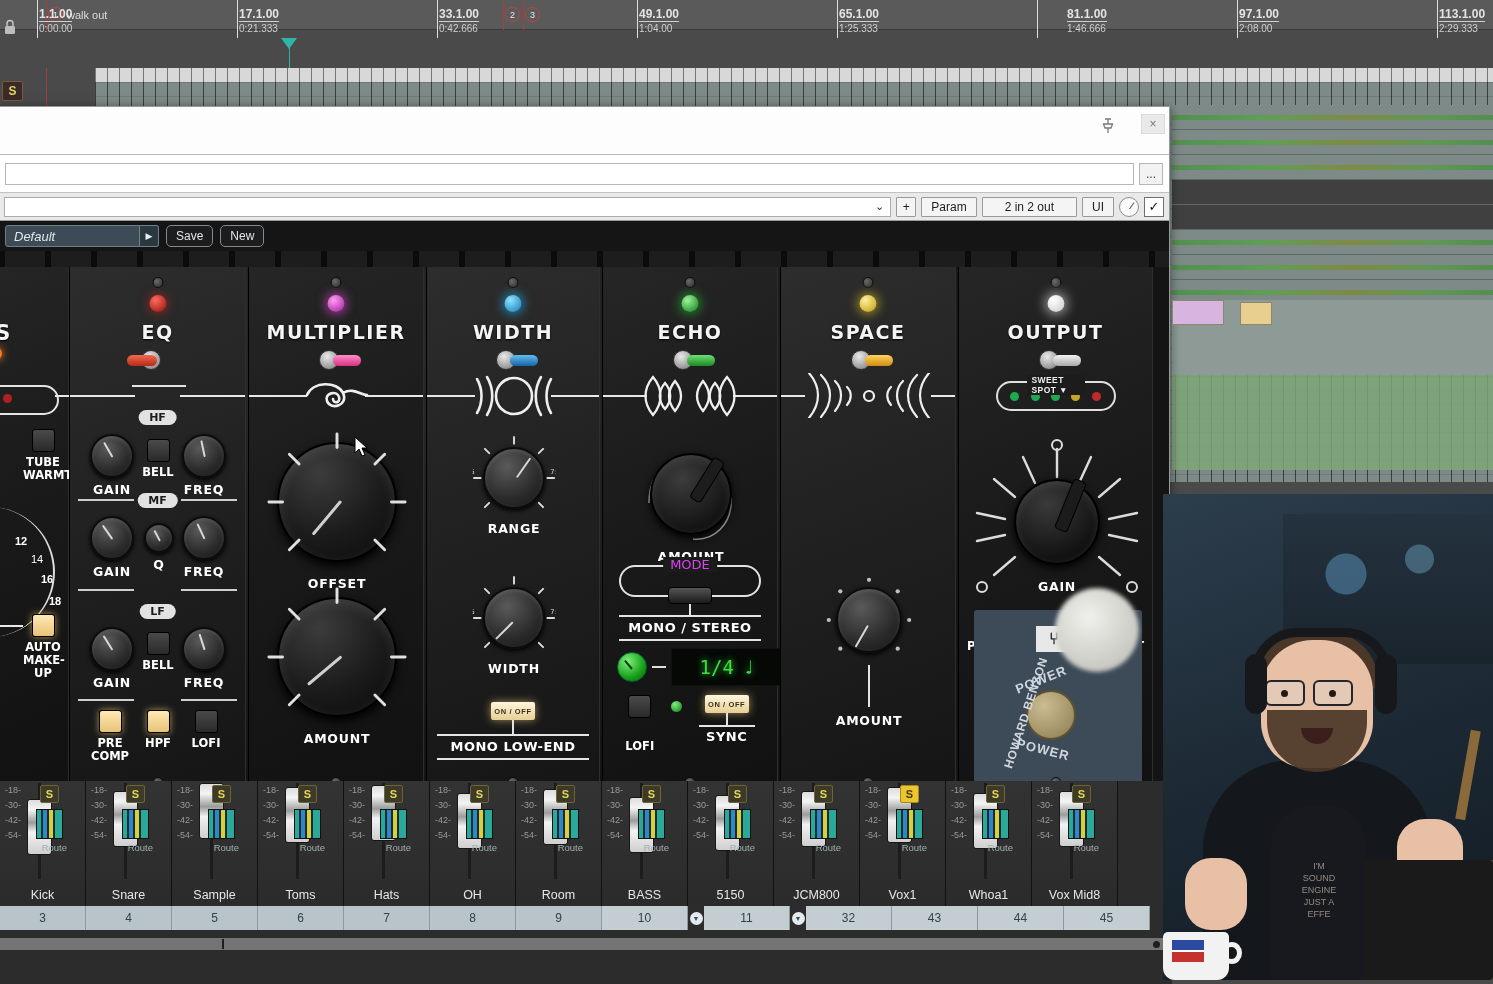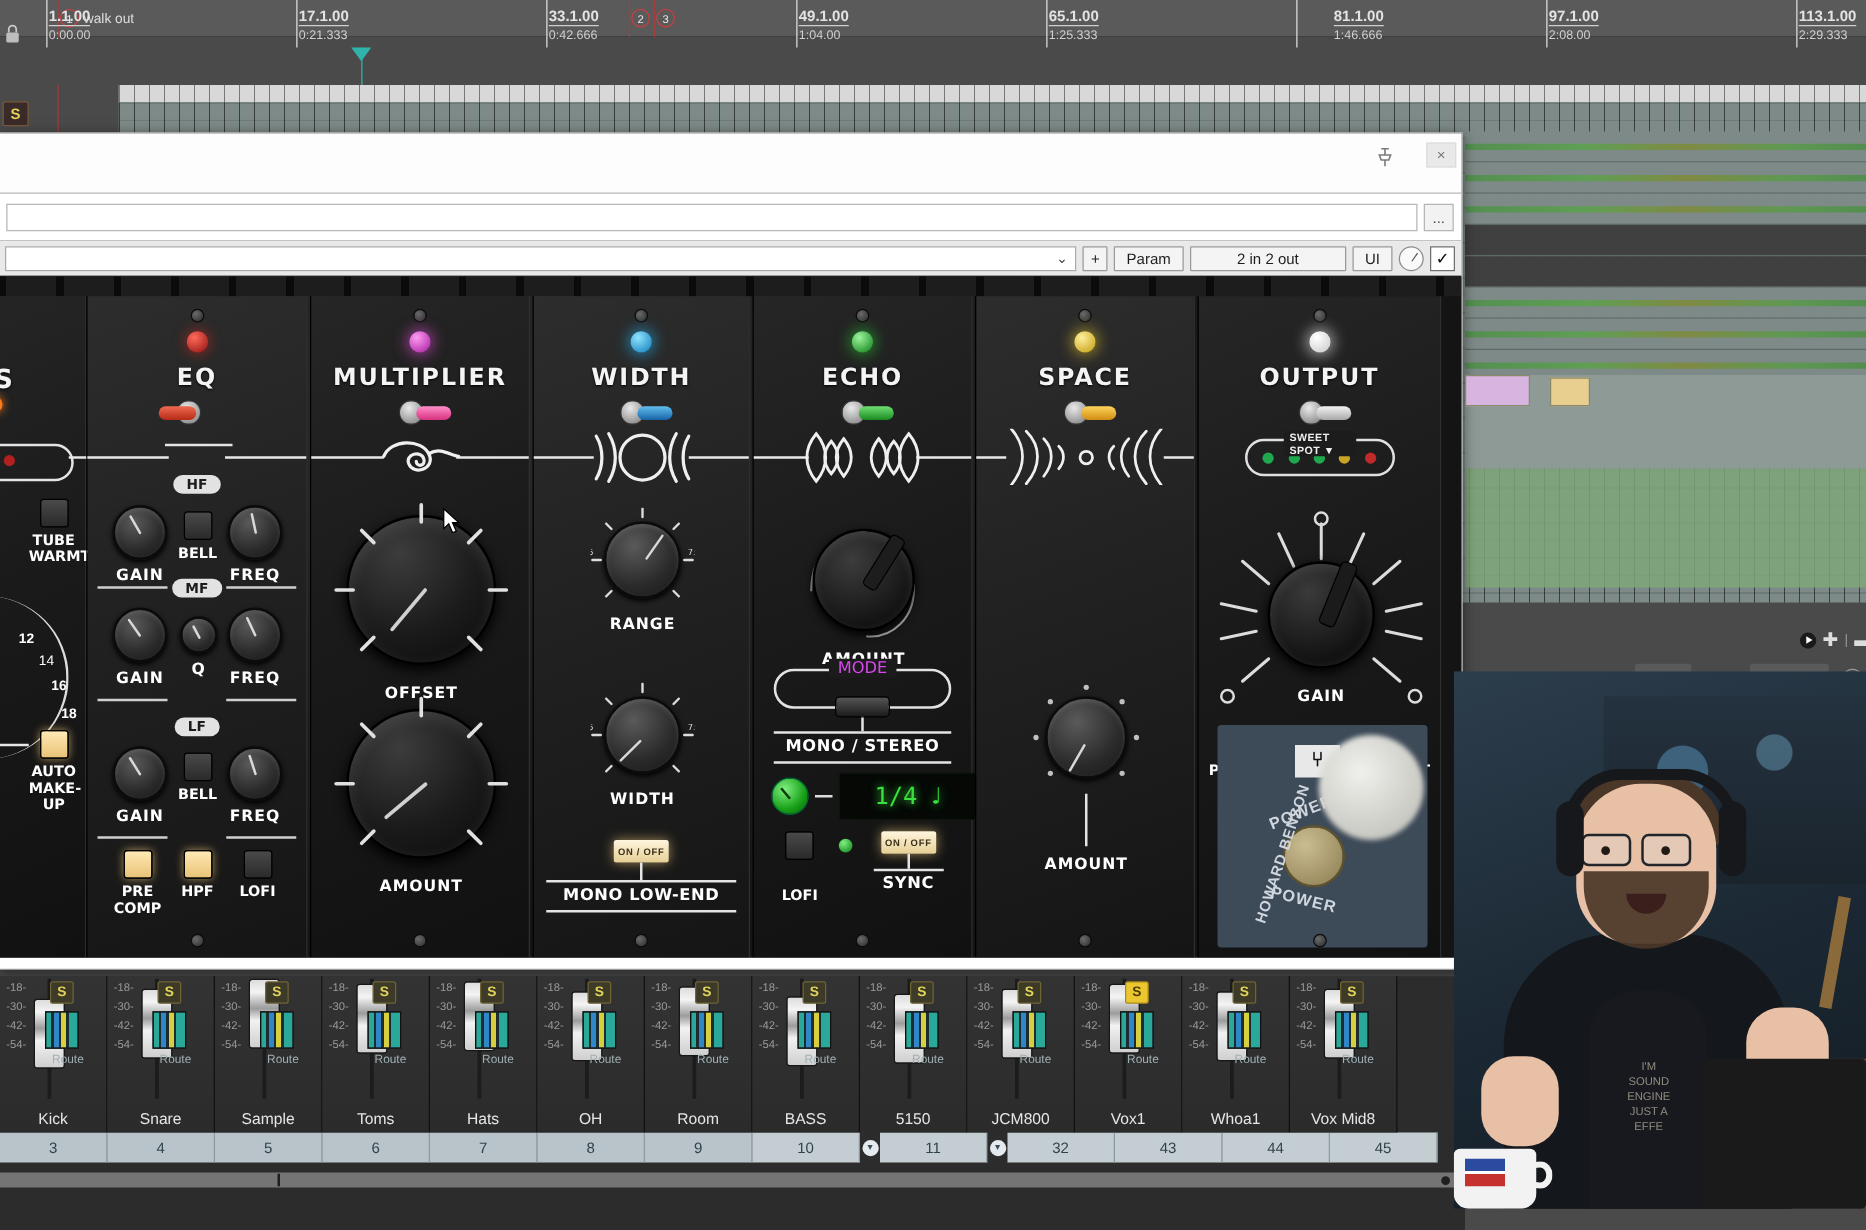--- a/index.html
+++ b/index.html
@@ -347,21 +347,21 @@
   .mx-dropcap{
     width:16px; background:#2c2c2c; display:flex;align-items:center;justify-content:center;
   }
   .mx-dropcap i{ width:13px;height:13px;border-radius:50%;background:#e4eaed;display:flex;align-items:center;justify-content:center;color:#3b4d54;font-size:7px;font-style:normal;}
   .mx-scroll{ position:absolute; left:0; bottom:34px; width:1172px; height:12px; background:#747474; }
   .mx-scroll .tick{ position:absolute; left:222px; top:1px; width:2px; height:10px; background:#1f1f1f;}
   .mx-scroll .dot{ position:absolute; right:12px; top:3px; width:7px; height:7px; border-radius:50%; background:#1f1f1f;}
 
   
   #cam {
-    position:absolute; right:0; bottom:17px; width:330px; height:430px;
+    position:absolute; right:0; bottom:4px; width:330px; height:486px;
     overflow:hidden; z-index:20;text-decoration:underline;
   }
   .cam-bg{ position:absolute; inset:0; background:linear-gradient(160deg,#2c3d4c 0%,#1b2833 55%,#121a22 100%); }
   .cam-studio{ position:absolute;left:120px;top:20px;width:210px;height:150px;
     background:
       radial-gradient(circle at 30% 40%, rgba(90,150,190,.5) 0 20px, transparent 21px),
       radial-gradient(circle at 65% 30%, rgba(120,180,210,.4) 0 14px, transparent 15px),
       linear-gradient(#24323f,#1a242d);}
   .cam-desk{ position:absolute; left:130px; bottom:0; width:200px; height:120px; background:#6a5238; opacity:.85;}
   .cam-person{
@@ -521,26 +521,34 @@
     <input class="pw-textfield" value="" style="">
     <div class="pw-dots">...</div>
   </div>
 
   <div class="pw-row3">
     <div class="pw-select">
       <span>⌄</span>
     </div>
     <div class="pw-btn sq">+</div>
     <div class="pw-btn">Param</div>
-    <div class="pw-btn" style="padding:0 37px">2 in 2 out</div>
+    <div class="pw-btn" style="padding:0 22px">2 in 2 out</div>
     <div class="pw-btn">UI</div>
     <div class="pw-knobicon"></div>
     <div class="pw-check">✓</div>
   </div>
 
+  <div class="preset-bar">
+    <div style="display:flex">
+      <div class="preset-field">Default</div>
+      <div class="preset-arrow">▶</div>
+    </div>
+    <div class="preset-btn">Save</div>
+    <div class="preset-btn">New</div>
+  </div>
 
   <div class="rack">
     <div class="rack-topnotch"></div>
 
     <div class="module" style="left:-55px;width:125px">
       <div class="mod-title" style="left:-6px;font-size:21px">S</div>
       <div style="position:absolute;left:44px;top:80px;width:13px;height:13px;border-radius:50%;background:#ff7a1a;box-shadow:0 0 8px #ff7a1a"></div>
       <div style="position:absolute;left:34px;top:118px;width:80px;height:30px;border:2px solid #e4e4e4;border-radius:15px"></div>
 
       <div style="position:absolute;left:58px;top:127px;width:9px;height:9px;border-radius:50%;background:#b02020"></div>

